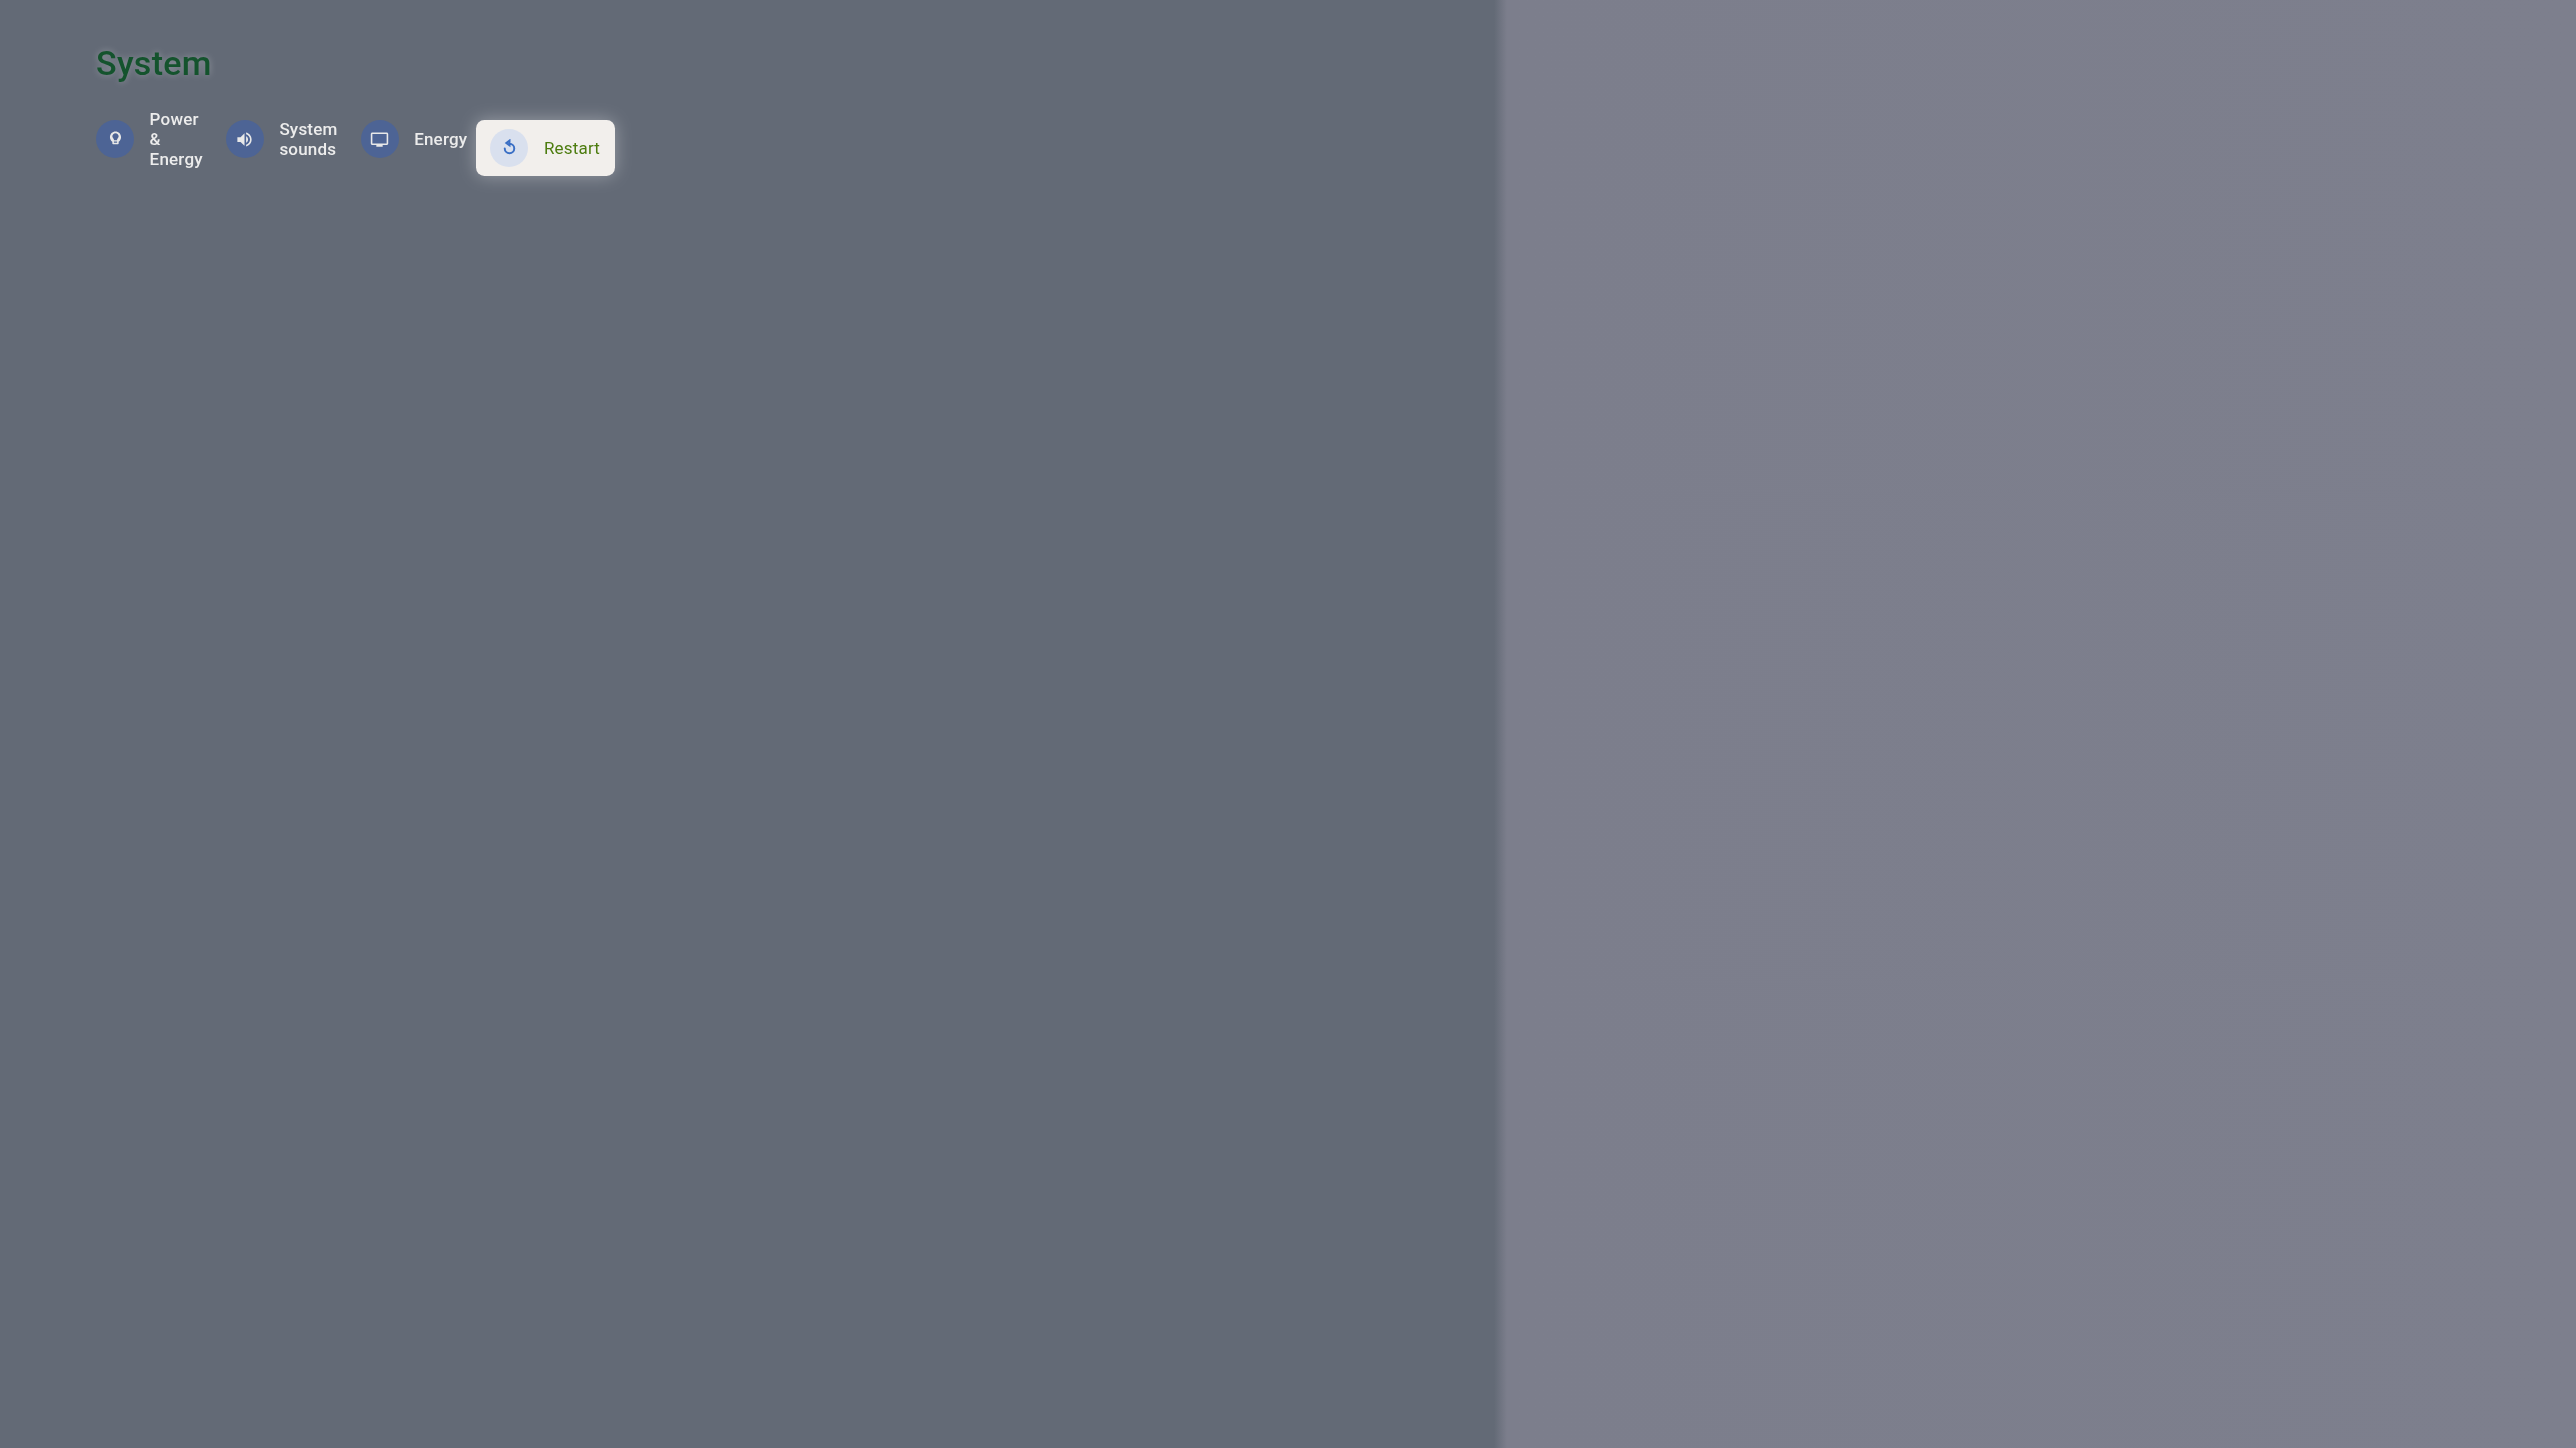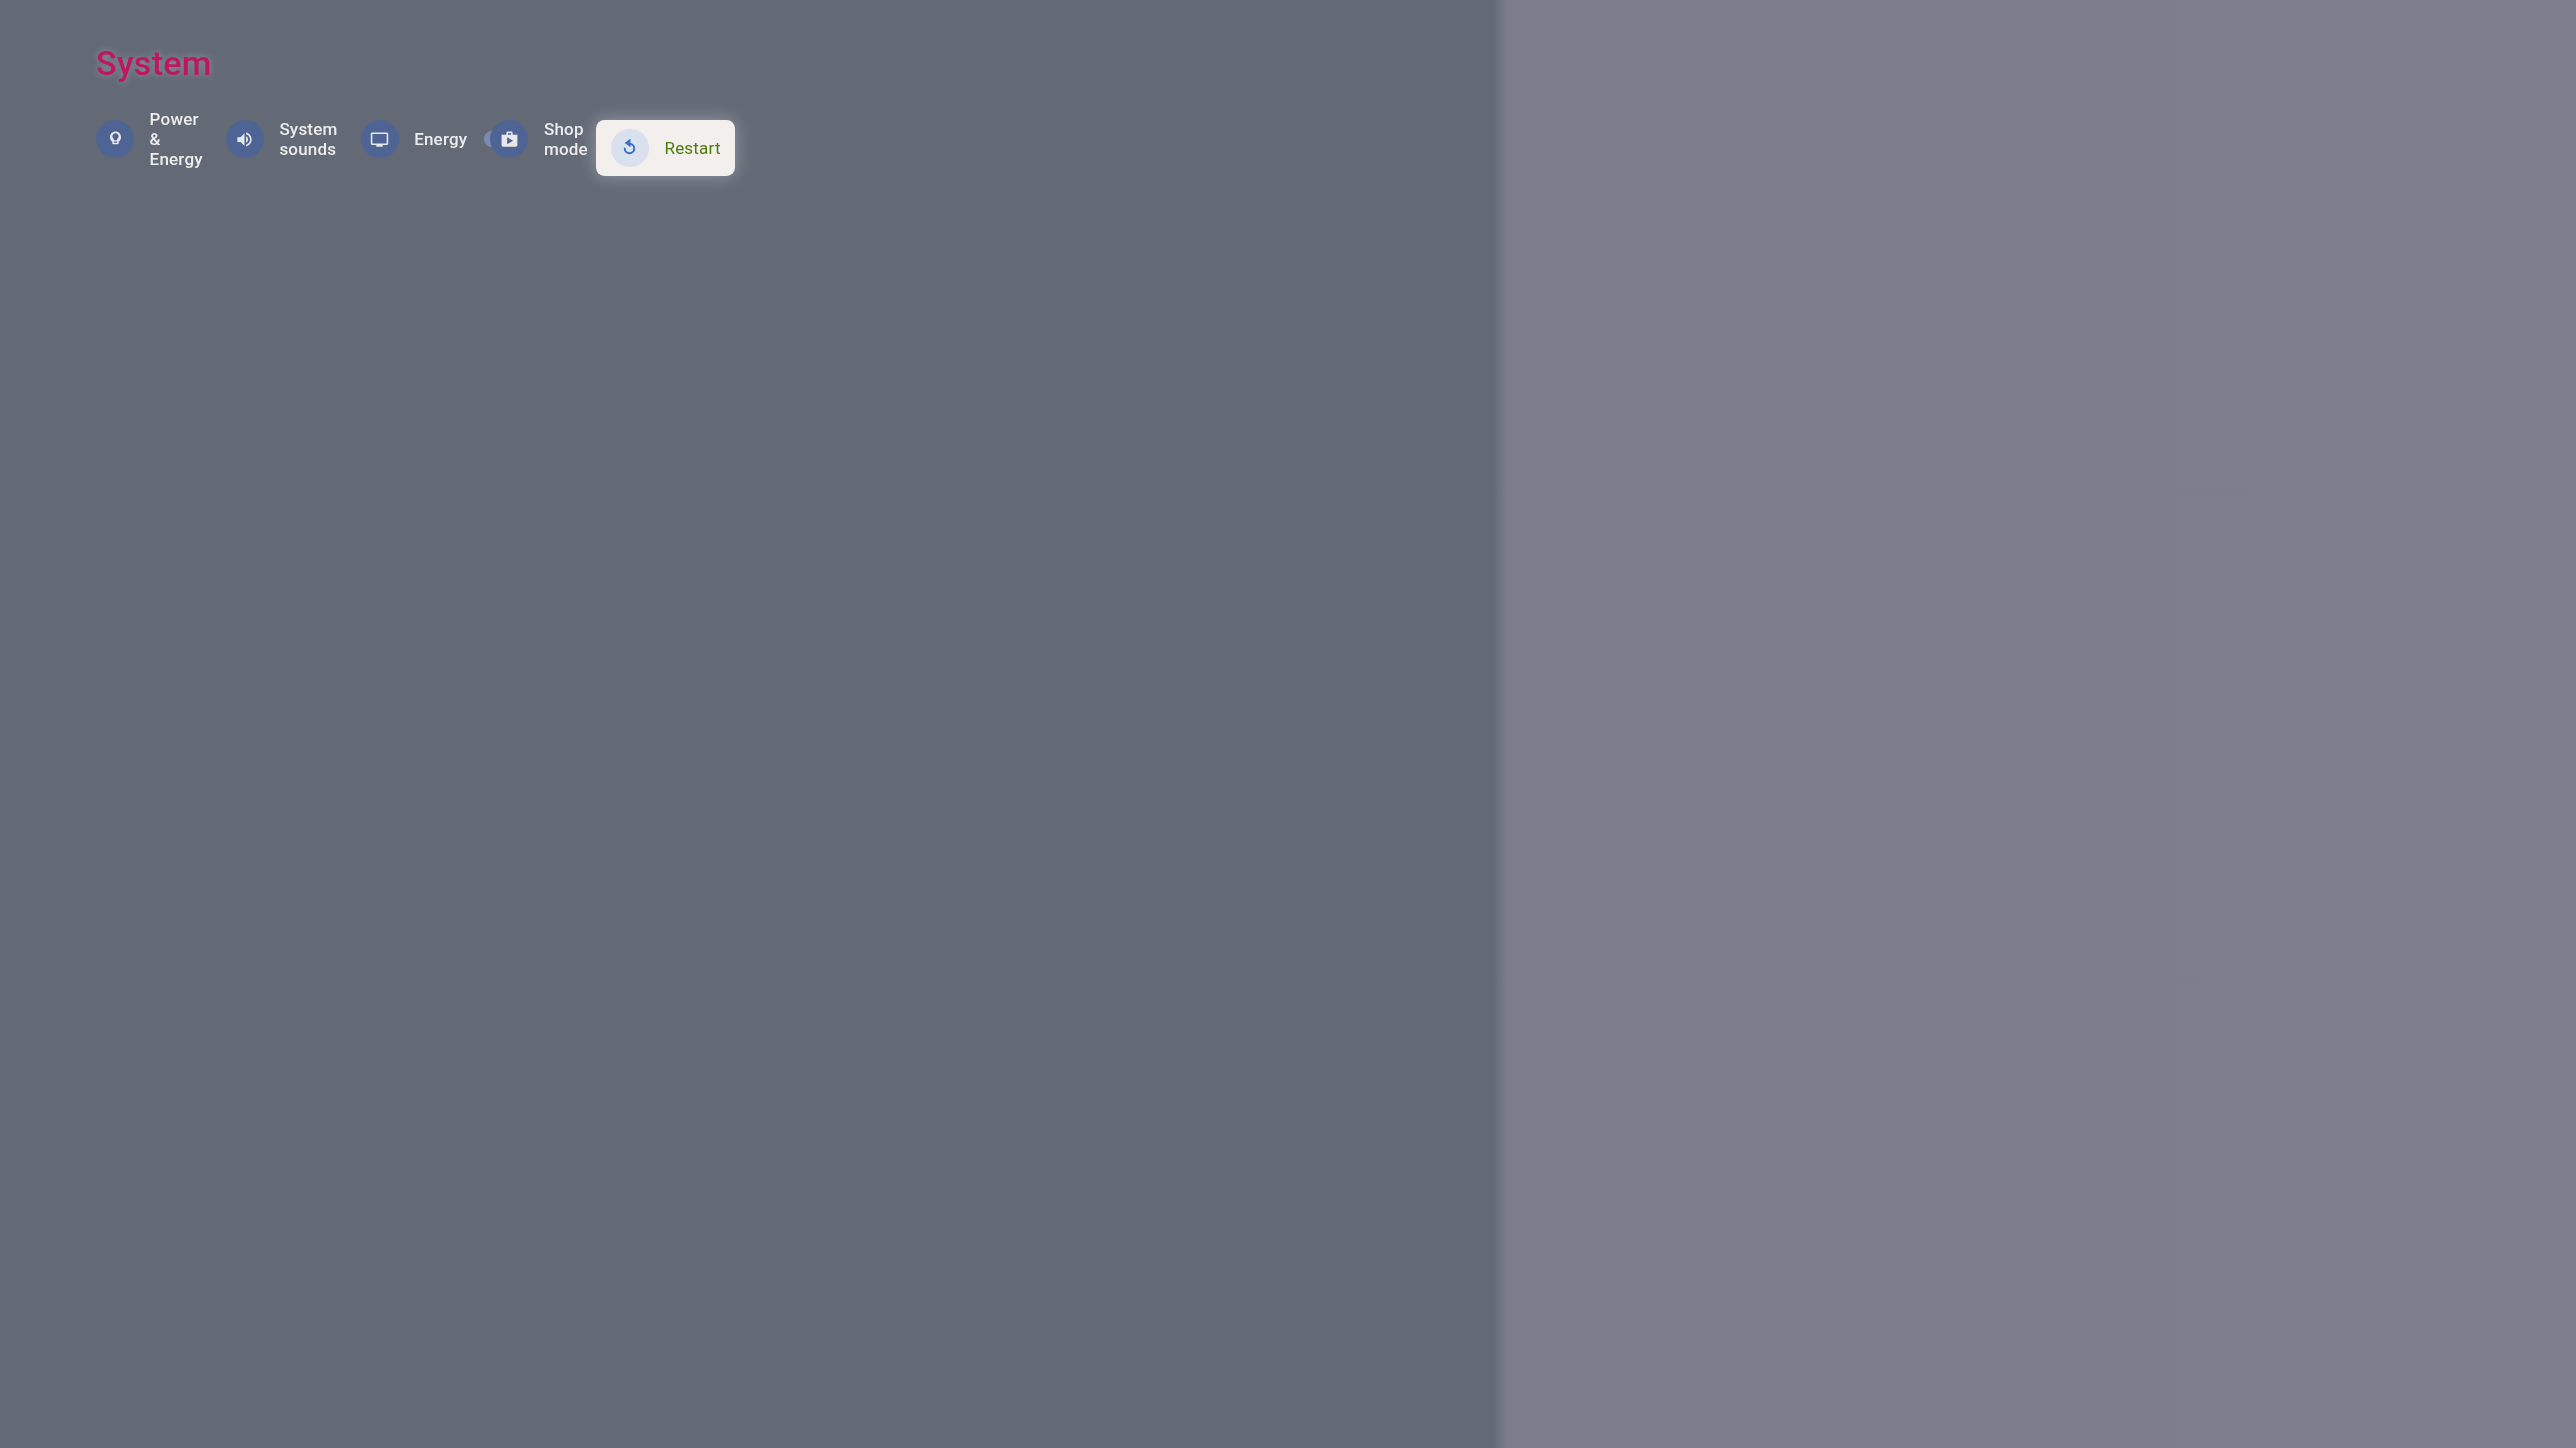--- a/index.html
+++ b/index.html
@@ -21,21 +21,21 @@
       position: absolute;
       left: 0;
       top: 0;
       width: 515px;
       height: 100%;
       padding-left: 96px;
       padding-top: 43px;
     }
     
     .page-title {
-      color: #be185d;
+      color: #14532d;
       font-size: 34px;
       font-weight: 500;
       letter-spacing: 0.3px;
       margin-bottom: 37px;
       text-shadow: 0 0 7.2px rgba(255,255,255,0.3);
     }
     
     .menu-list {
       display: flex;
       flex-direction: row;
@@ -152,28 +152,20 @@
 
     <div class="menu-item">
       <div class="icon-circle">
         <svg class="icon-svg" viewBox="0 0 24 24">
           <path d="M21 3H3c-1.1 0-2 .9-2 2v12c0 1.1.9 2 2 2h5v2h8v-2h5c1.1 0 2-.9 2-2V5c0-1.1-.9-2-2-2zm0 14H3V5h18v12z"></path>
         </svg>
       </div>
       <span class="menu-label">Energy</span>
     </div>
 
-    <div class="menu-item">
-      <div class="icon-circle">
-        <svg class="icon-svg" viewBox="0 0 24 24">
-          <path d="M16 6V4c0-1.11-.89-2-2-2h-4c-1.11 0-2 .89-2 2v2H2v13c0 1.11.89 2 2 2h16c1.11 0 2-.89 2-2V6h-6zm-6-2h4v2h-4V4zM9 18V9l7.5 4.5L9 18z"></path>
-        </svg>
-      </div>
-      <span class="menu-label">Shop mode</span>
-    </div>
 
     <div class="menu-item selected">
       <div class="icon-circle">
         <svg class="icon-svg" viewBox="0 0 24 24" fill="none" stroke-width="2.5">
           <path d="M12 4 V2 L8 5 L12 8 V6 C15.31 6 18 8.69 18 12 C18 15.31 15.31 18 12 18 C8.69 18 6 15.31 6 12" stroke="#3a6fc5" fill="none" stroke-linecap="round"></path>
         </svg>
       </div>
       <span class="menu-label">Restart</span>
     </div>
 

